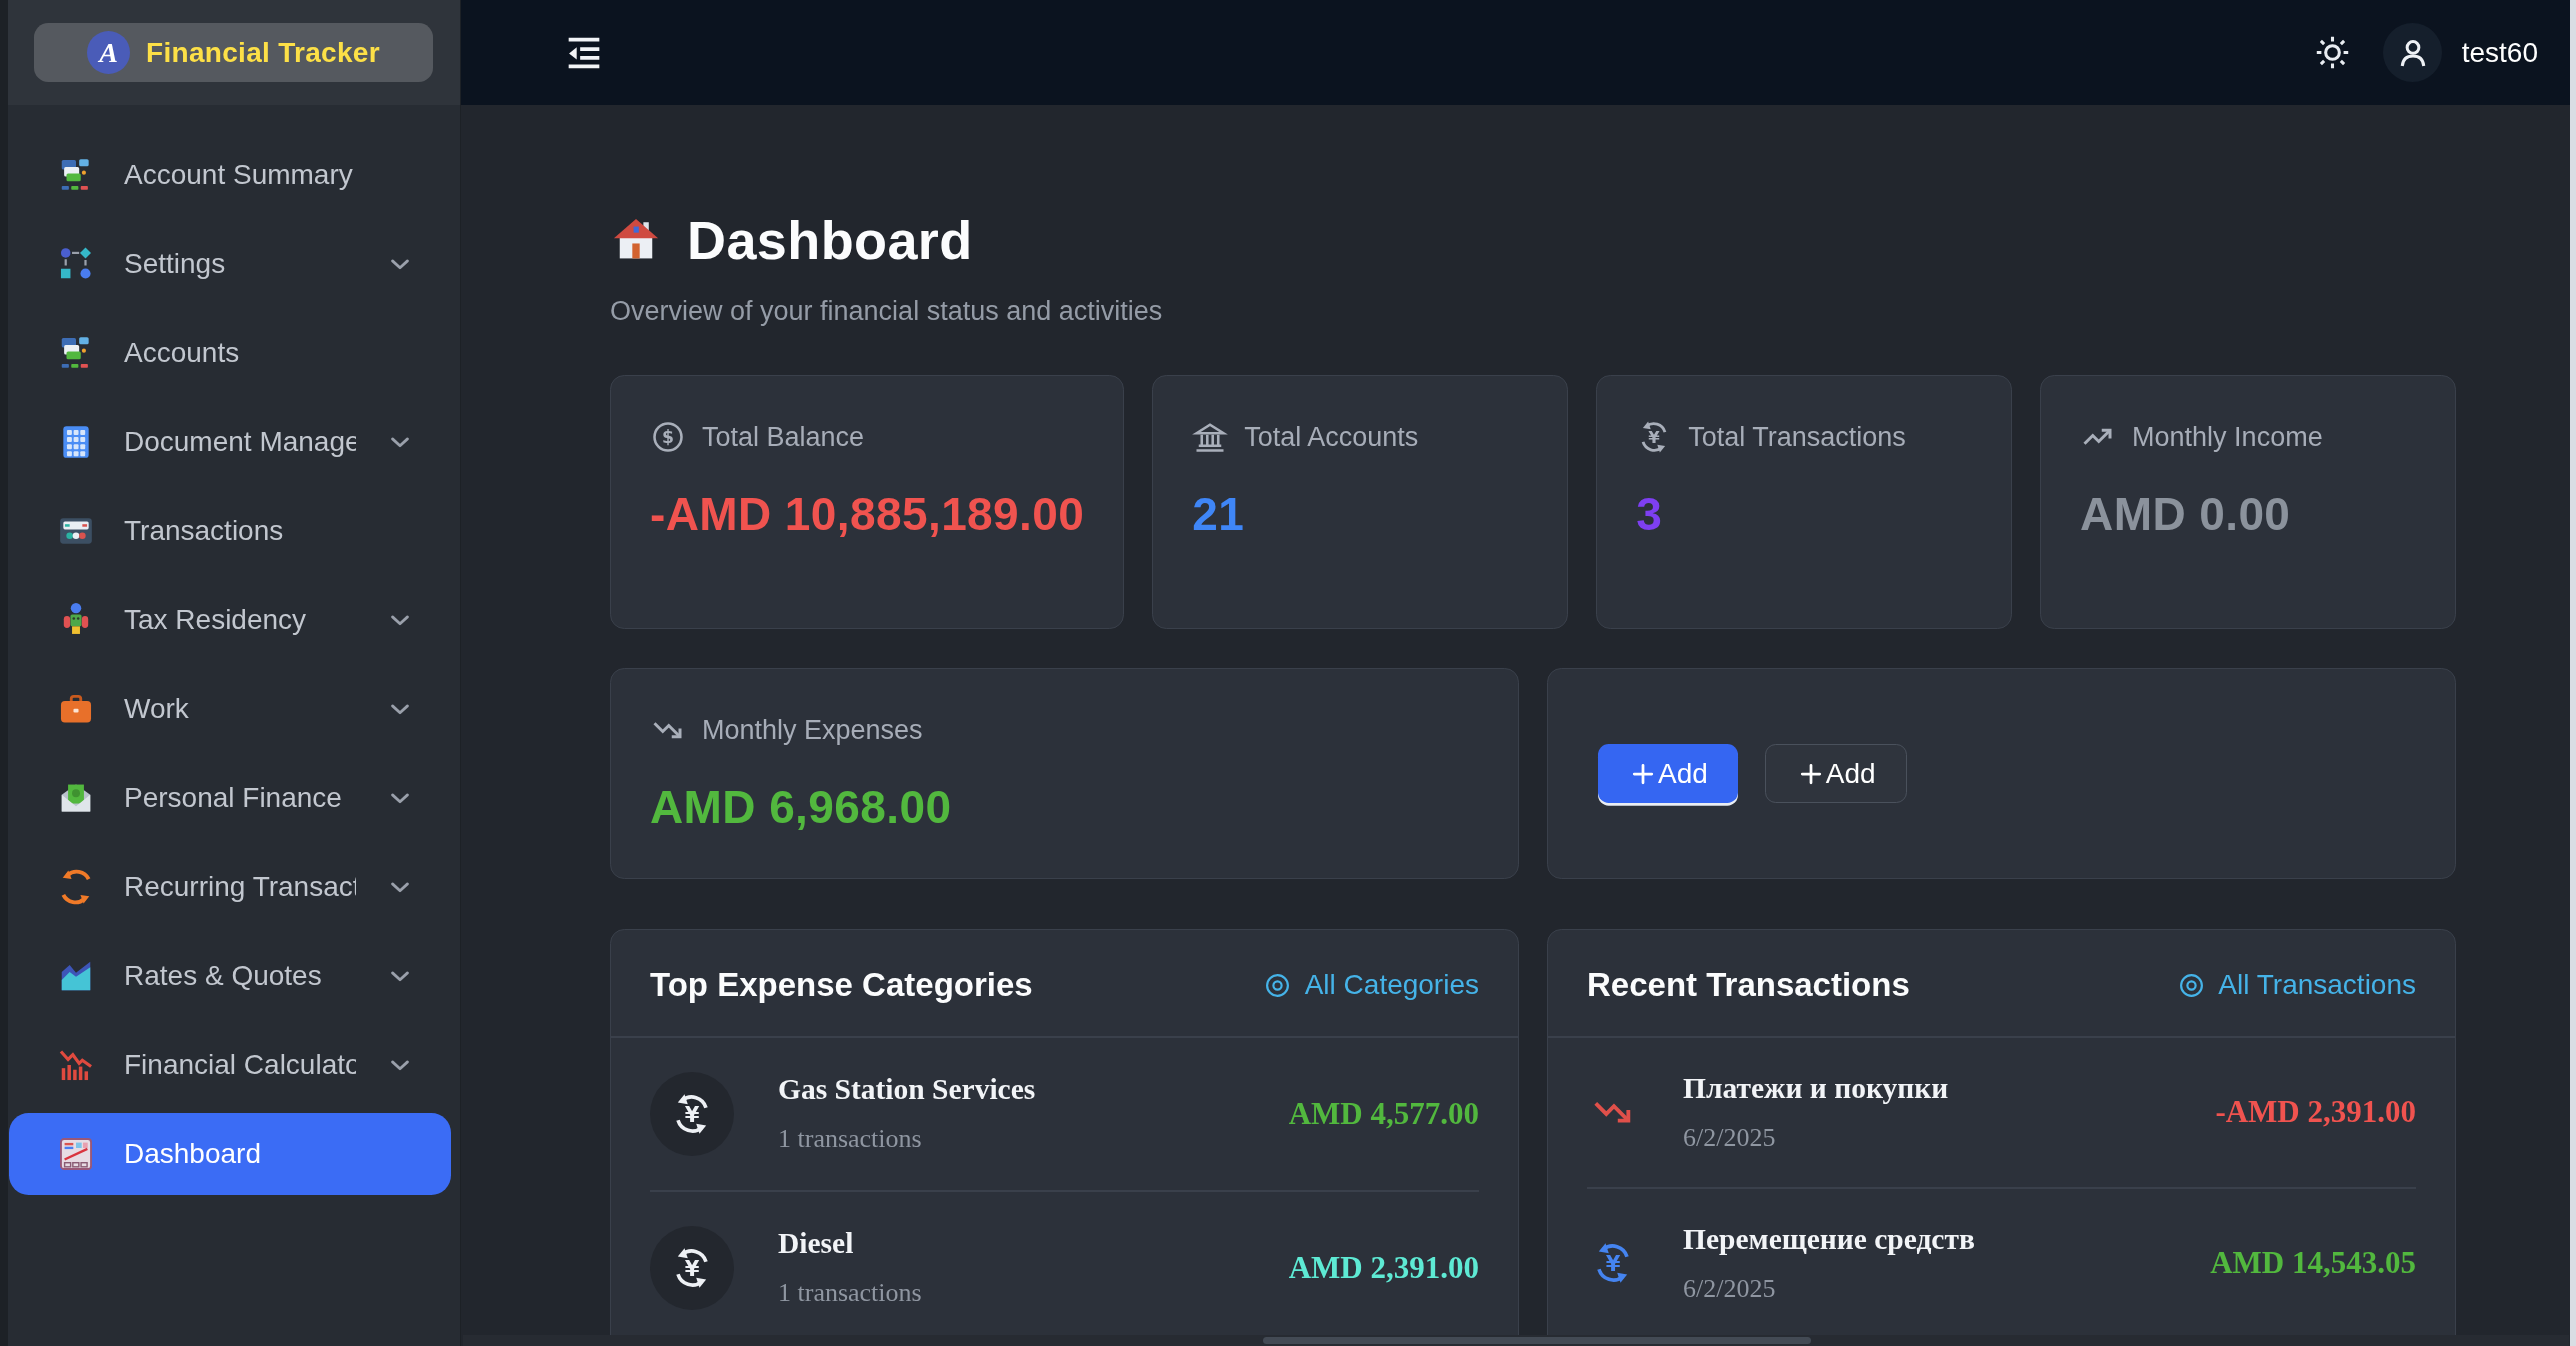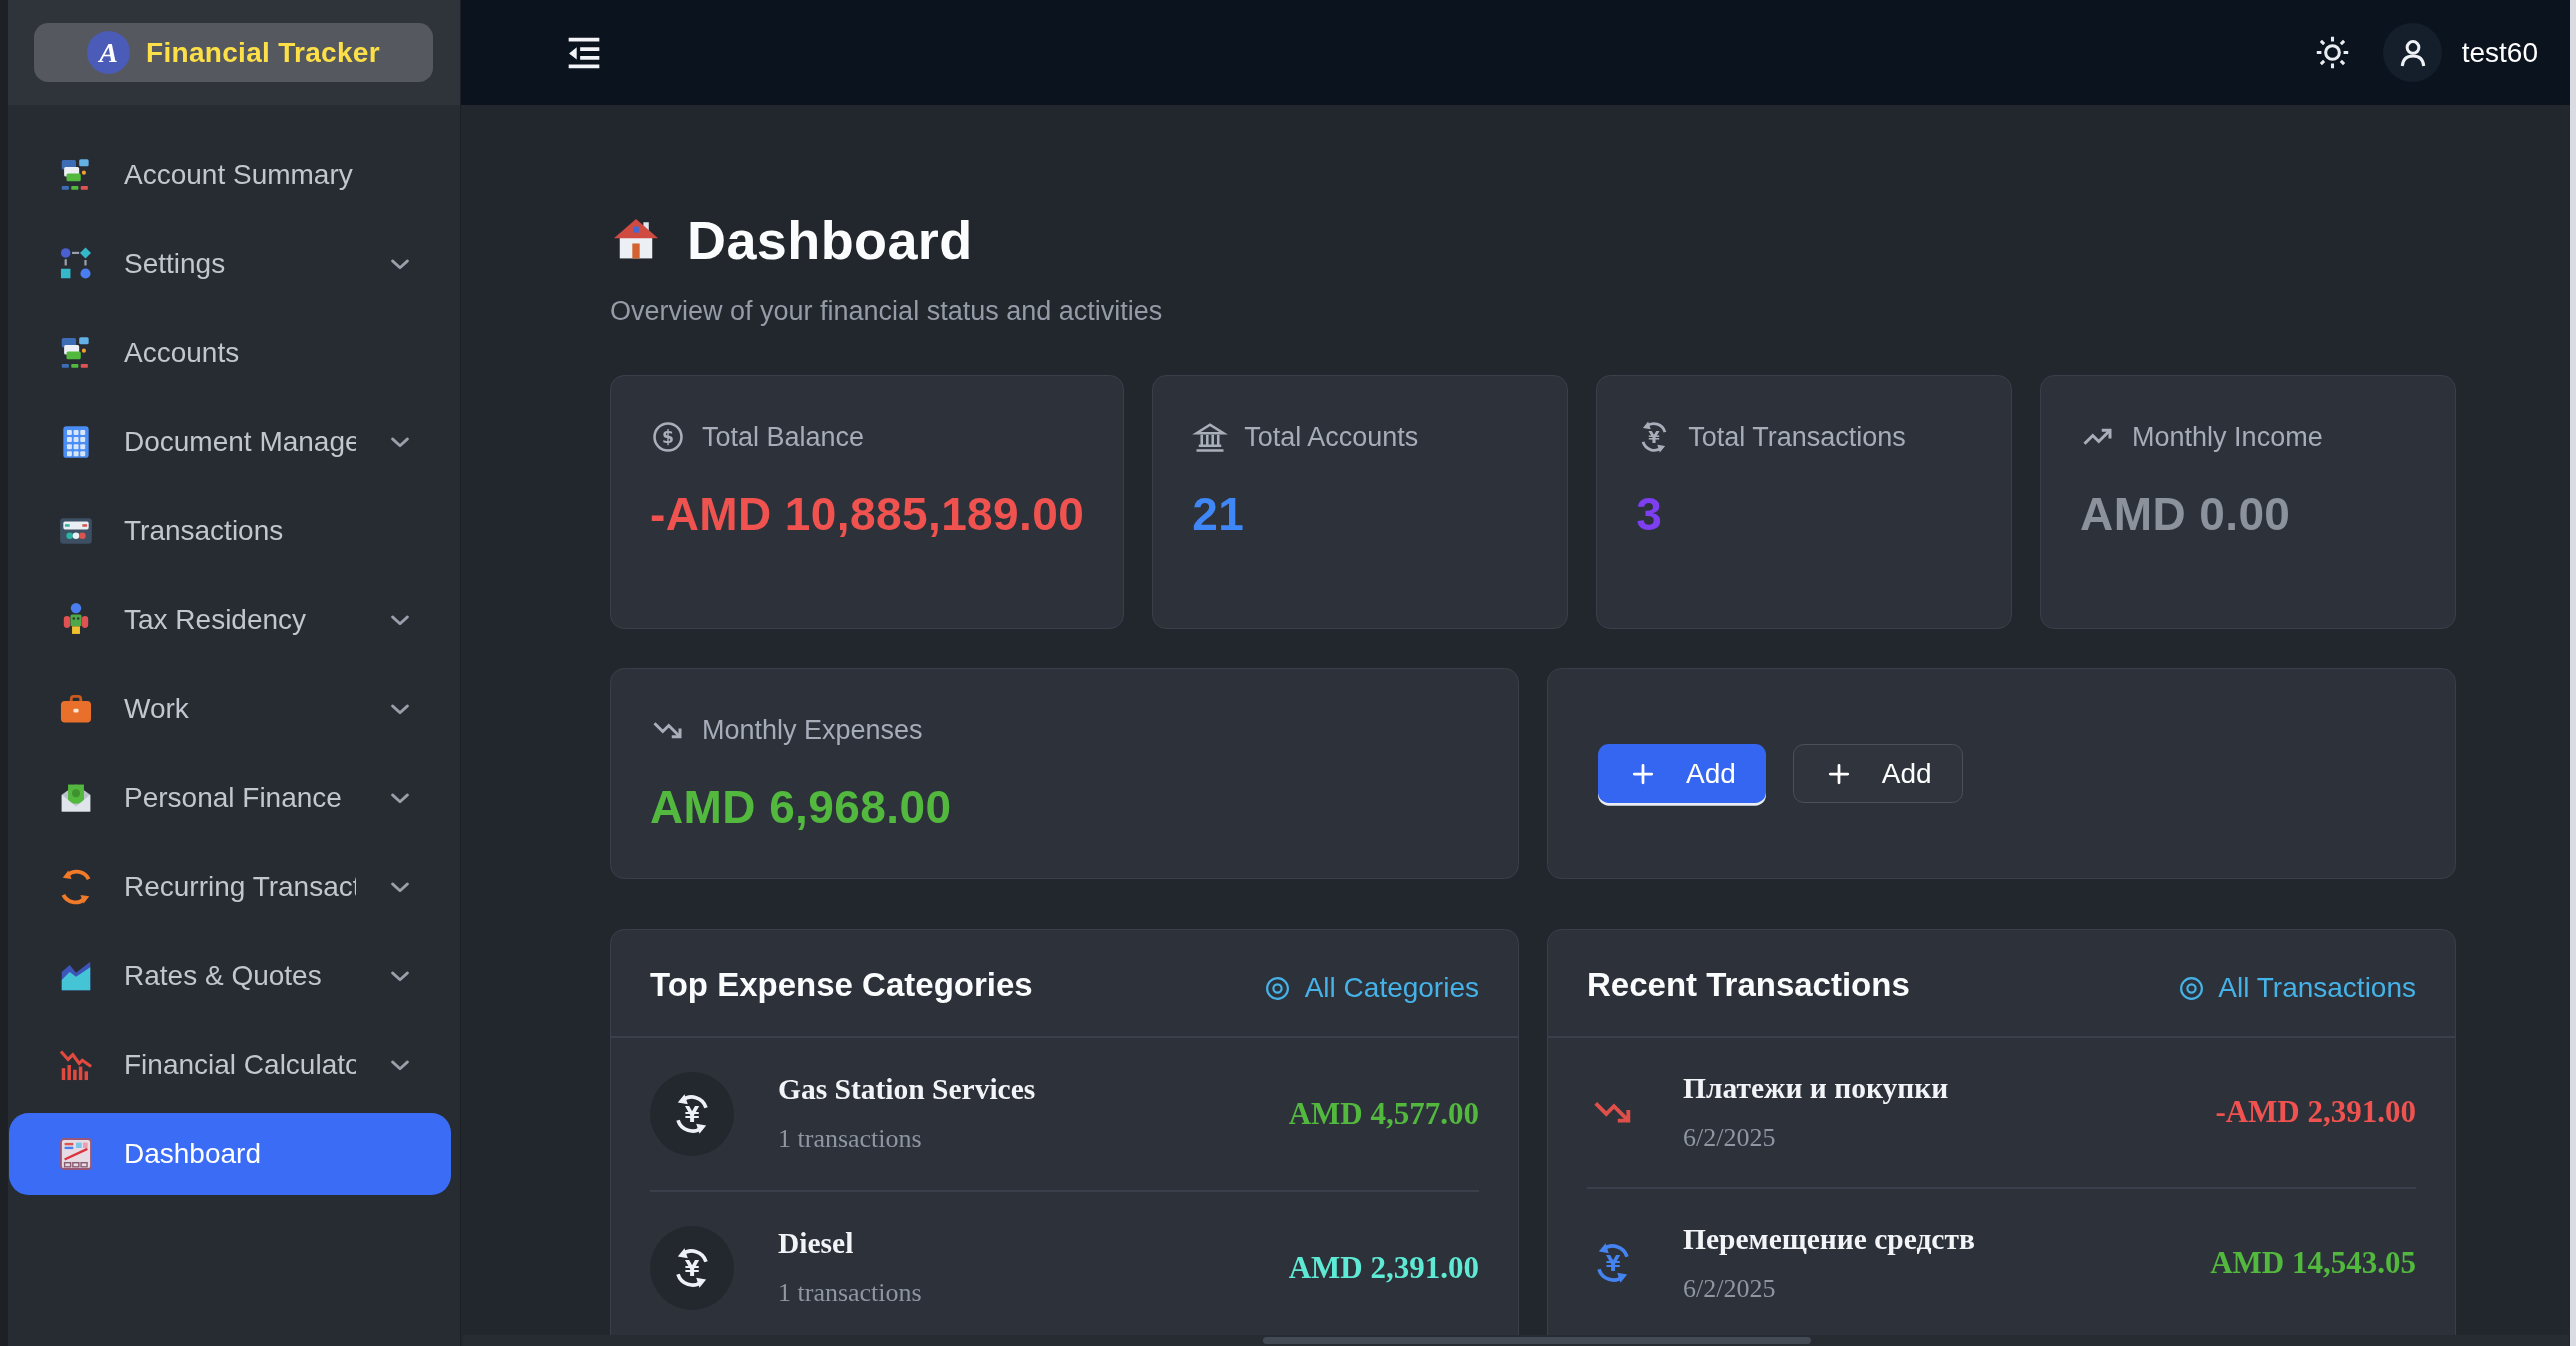--- a/index.html
+++ b/index.html
@@ -58,28 +58,28 @@
   .stats-grid{margin-top:48px;display:grid;grid-template-columns:repeat(4,1fr);gap:28px;}
   .stat-card{height:254px;padding:43px 39px;}
   .stat-label{display:flex;align-items:center;gap:16px;color:var(--muted);font-size:27px;}
   .stat-label .sicon{width:36px;height:36px;flex-shrink:0;}
   .stat-label .sicon svg{width:100%;height:100%;}
   .stat-value{margin-top:32px;font-size:46px;font-weight:700;letter-spacing:0.4px;white-space:nowrap;}
 
   .row2-grid{margin-top:39px;display:grid;grid-template-columns:1fr 1fr;gap:28px;}
   .expense-card{height:211px;padding:43px 39px;}
   .actions-card{height:211px;display:flex;align-items:center;padding:0 50px;gap:27px;}
-  .btn{display:inline-flex;align-items:center;gap:28px;height:59px;padding:0 30px;border-radius:10.7px;font-size:28px;color:#fff;cursor:pointer;border:none;font-family:inherit;}
+  .btn{display:inline-flex;align-items:center;gap:0;height:59px;padding:0 30px;border-radius:10.7px;font-size:28px;color:#fff;cursor:pointer;border:none;font-family:inherit;}
   .btn svg{width:30px;height:30px;}
   .btn-primary{background:#3566f2;box-shadow:0 2.7px 0 0 #e9edf3;}
   .btn-secondary{background:#2f343d;border:1.8px solid #4a515c;}
 
   .row3-grid{margin-top:50px;display:grid;grid-template-columns:1fr 1fr;gap:28px;align-items:start;}
   .list-card{height:661px;overflow:hidden;}
-  .list-head{display:flex;align-items:flex-end;justify-content:space-between;padding:36px 39px 32px;}
+  .list-head{display:flex;align-items:center;justify-content:space-between;padding:36px 39px 32px;}
   .list-title{font-size:33px;font-weight:700;color:#fbfcfd;}
   .list-link{display:flex;align-items:center;gap:12.5px;color:var(--link-blue);font-size:28px;cursor:pointer;}
   .list-link svg{width:29px;height:29px;}
   .list-divider{height:1.8px;background:var(--card-border);}
   .row-divider{height:1.8px;background:#3a404b;margin:0 39px;}
   .lrow{display:flex;align-items:center;gap:44px;padding:34px 39px;cursor:pointer;font-family:Liberation Serif, serif;}
   .badge{width:84px;height:84px;border-radius:50%;background:#23272e;display:flex;align-items:center;justify-content:center;flex-shrink:0;}
   .badge svg{width:46px;height:46px;}
   .ricon{width:52px;height:52px;flex-shrink:0;display:flex;align-items:center;justify-content:center;}
   .ricon svg{width:46px;height:46px;}

